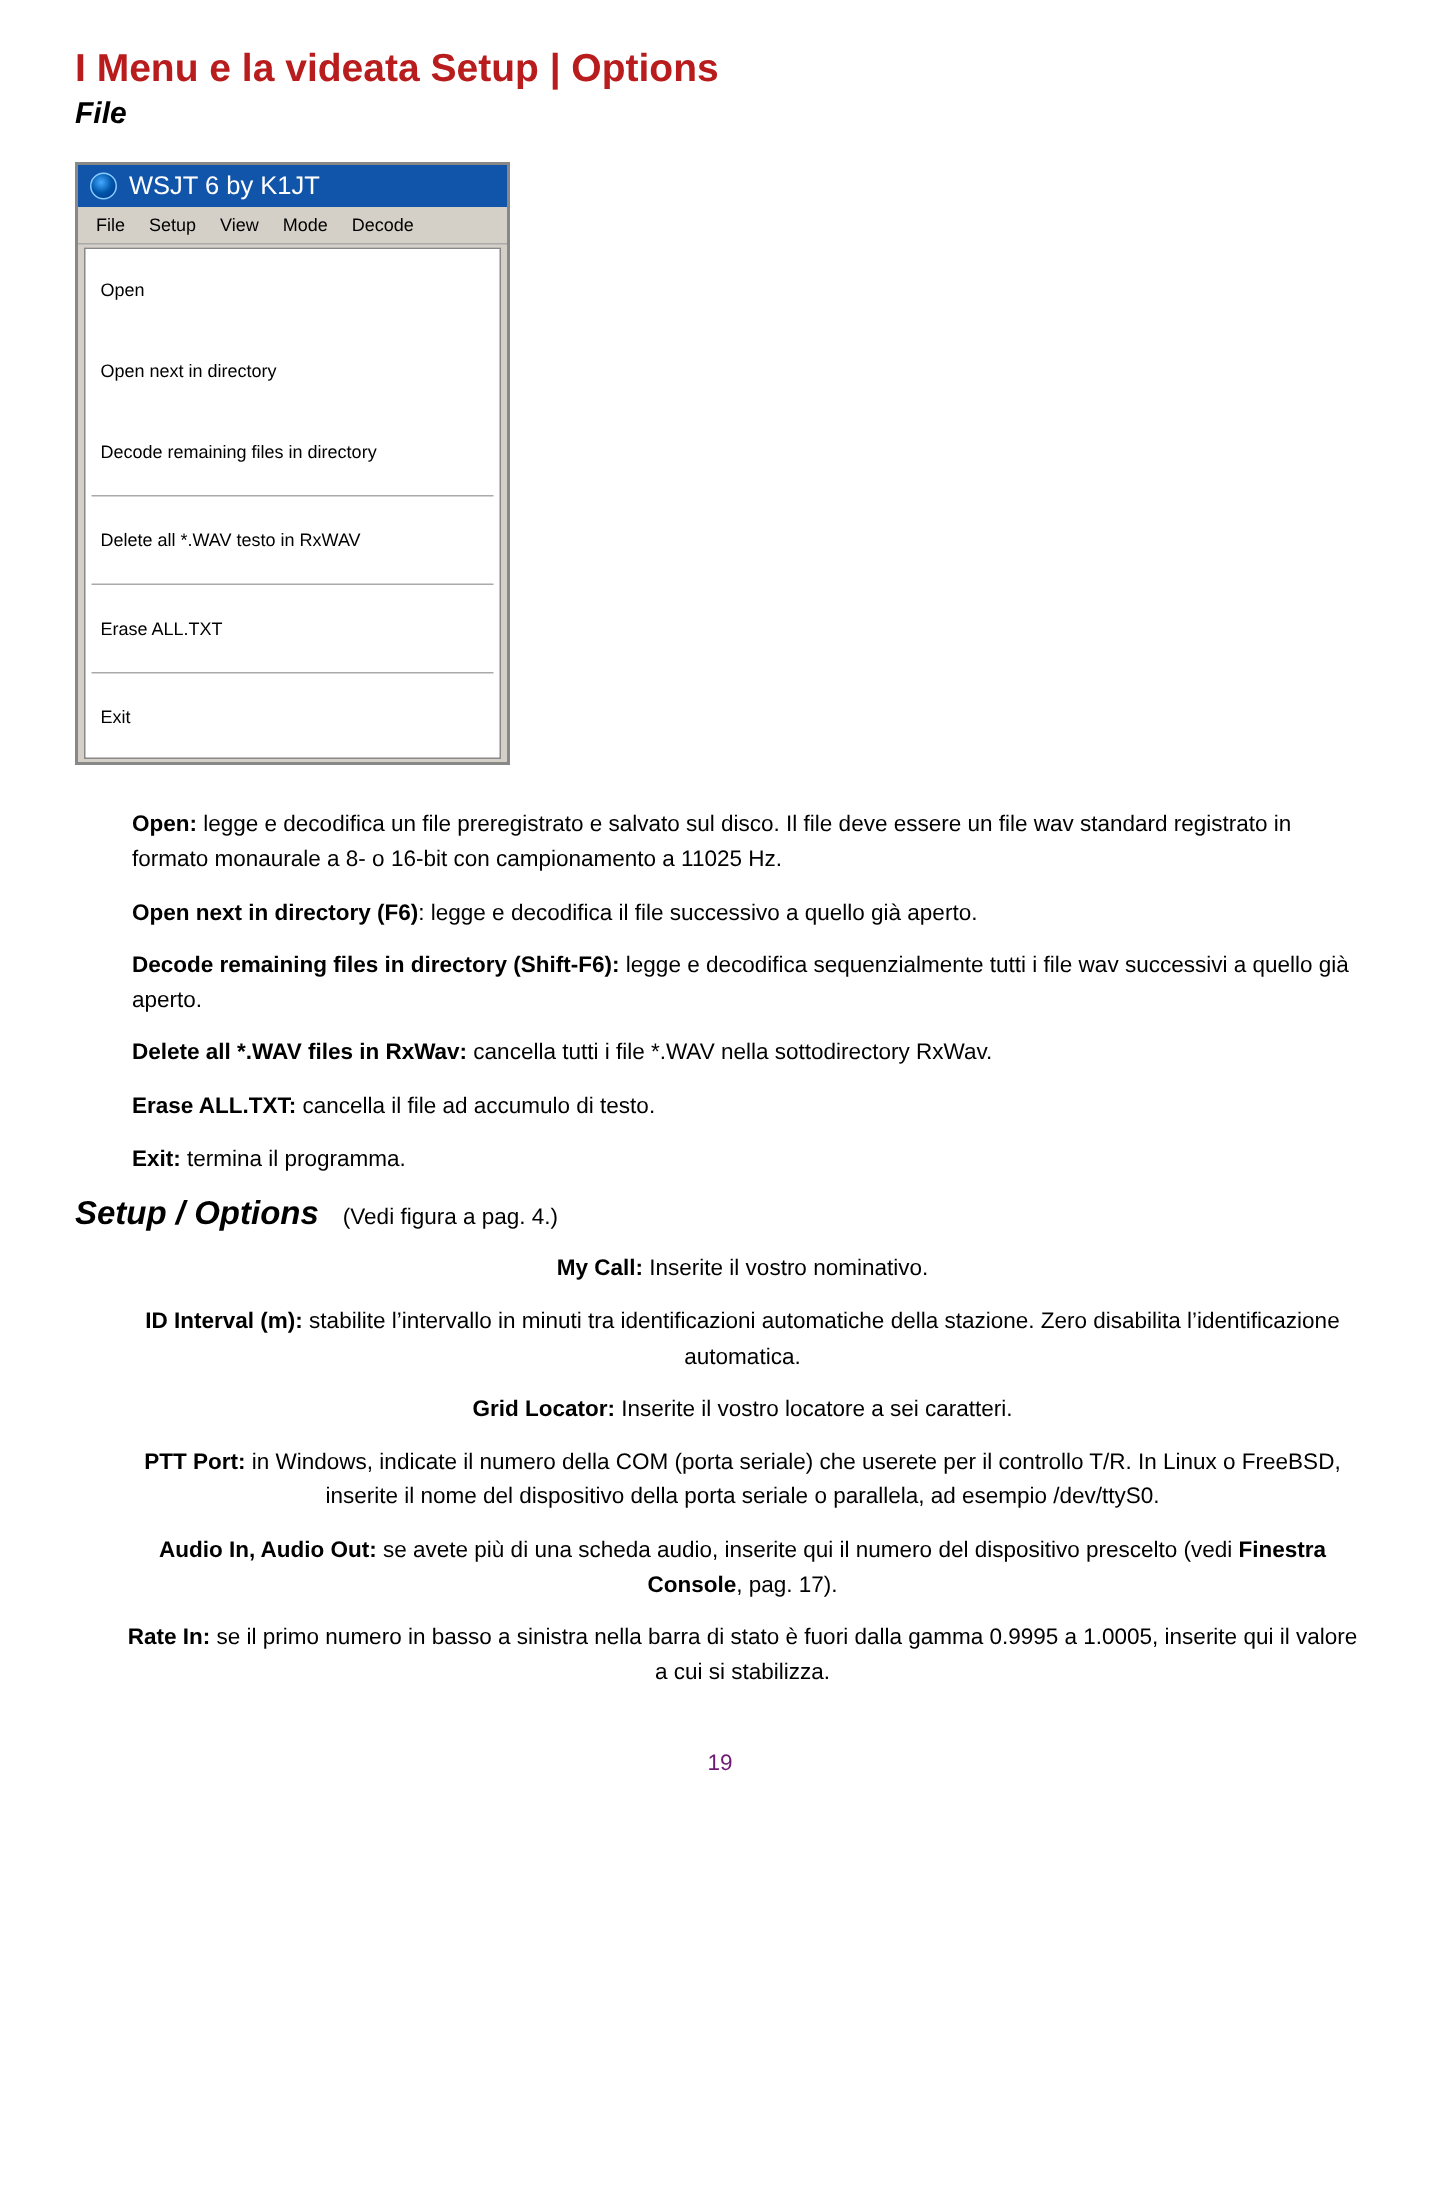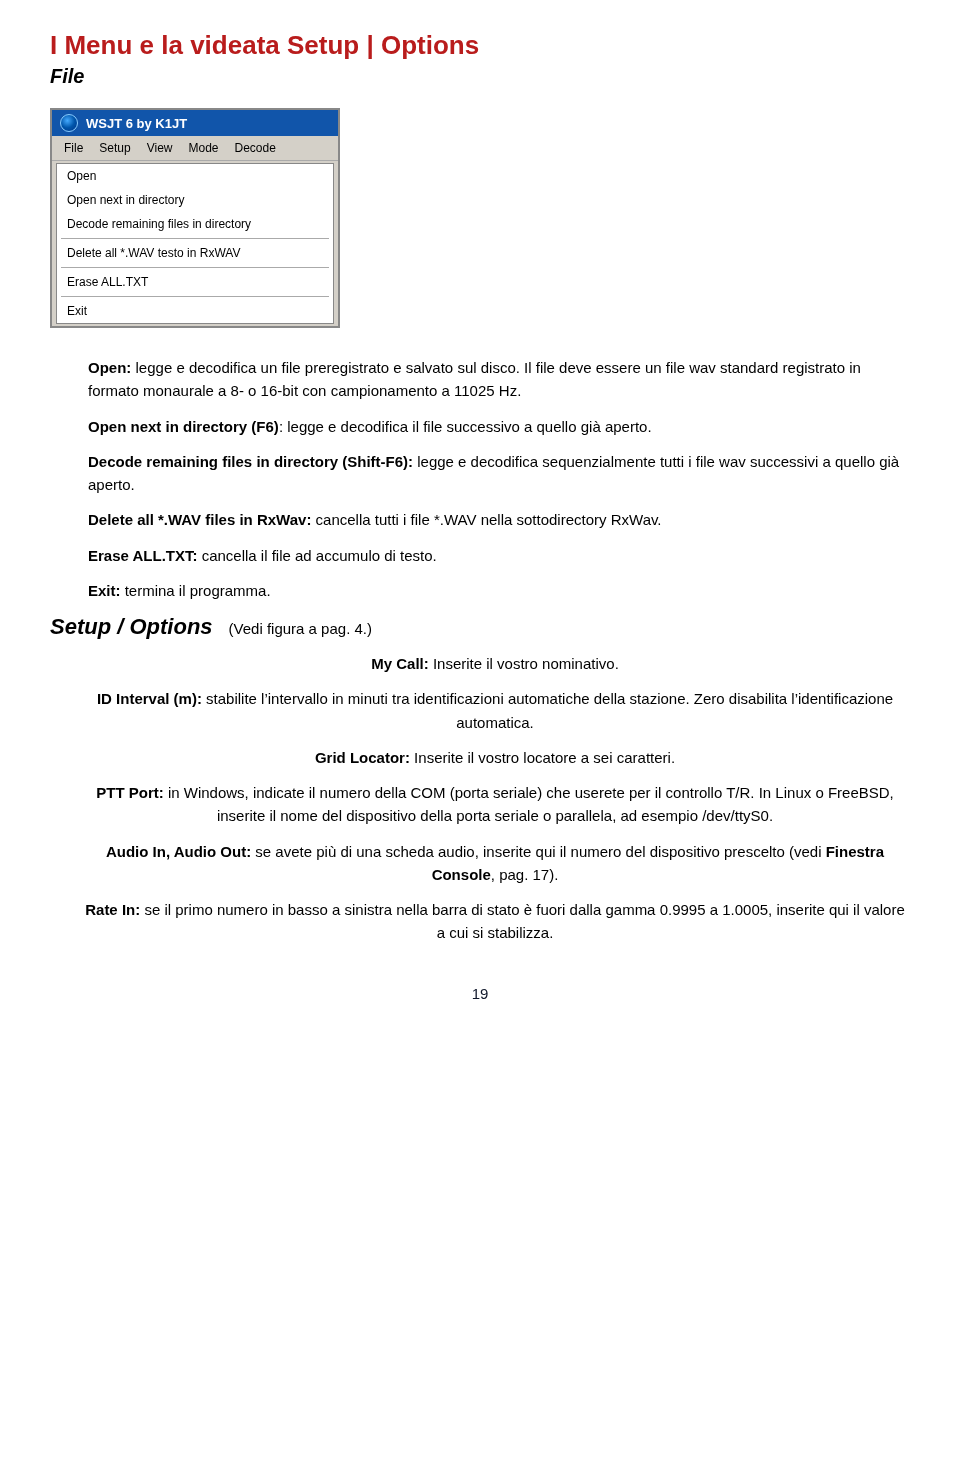--- a/index.html
+++ b/index.html
@@ -46,42 +46,42 @@
     }
     .wsjt-globe {
       width: 18px;
       height: 18px;
       border-radius: 50%;
       background: radial-gradient(circle at 40% 35%, #44aaff, #0055aa, #003388);
       border: 1px solid #88ccff;
       flex-shrink: 0;
     }
     .wsjt-title-text {
-      font-size: 13px;
-      font-weight: bold;
+      font-size: 17px;
+      font-weight: normal;
     }
     .wsjt-menubar {
       background: #d4d0c8;
       display: flex;
       gap: 0;
       padding: 3px 4px;
       border-bottom: 1px solid #aaa;
     }
     .wsjt-menu-item {
       padding: 2px 8px;
       cursor: pointer;
       font-size: 12px;
     }
     .wsjt-dropdown {
       background: #fff;
       border: 1px solid #888;
       margin: 2px 4px;
     }
     .wsjt-dropdown-item {
-      padding: 5px 10px;
+      padding: 20px 10px;
       cursor: pointer;
       font-size: 12px;
       color: #000;
     }
     .wsjt-separator {
       height: 1px;
       background: #aaa;
       margin: 2px 4px;
     }
 
@@ -118,21 +118,21 @@
 
     .indented-section {
       padding-left: 30px;
       text-align: center;
     }
 
     .page-number {
       text-align: center;
       margin-top: 40px;
       font-size: 15px;
-      color: #0f172a;
+      color: #701a75;
     }
   </style>
 </head>
 <body>
 
 <h1 class="page-title">I Menu e la videata Setup | Options</h1>
 <h2 class="file-subtitle">File</h2>
 
 <div class="wsjt-window">
   <div class="wsjt-titlebar">

